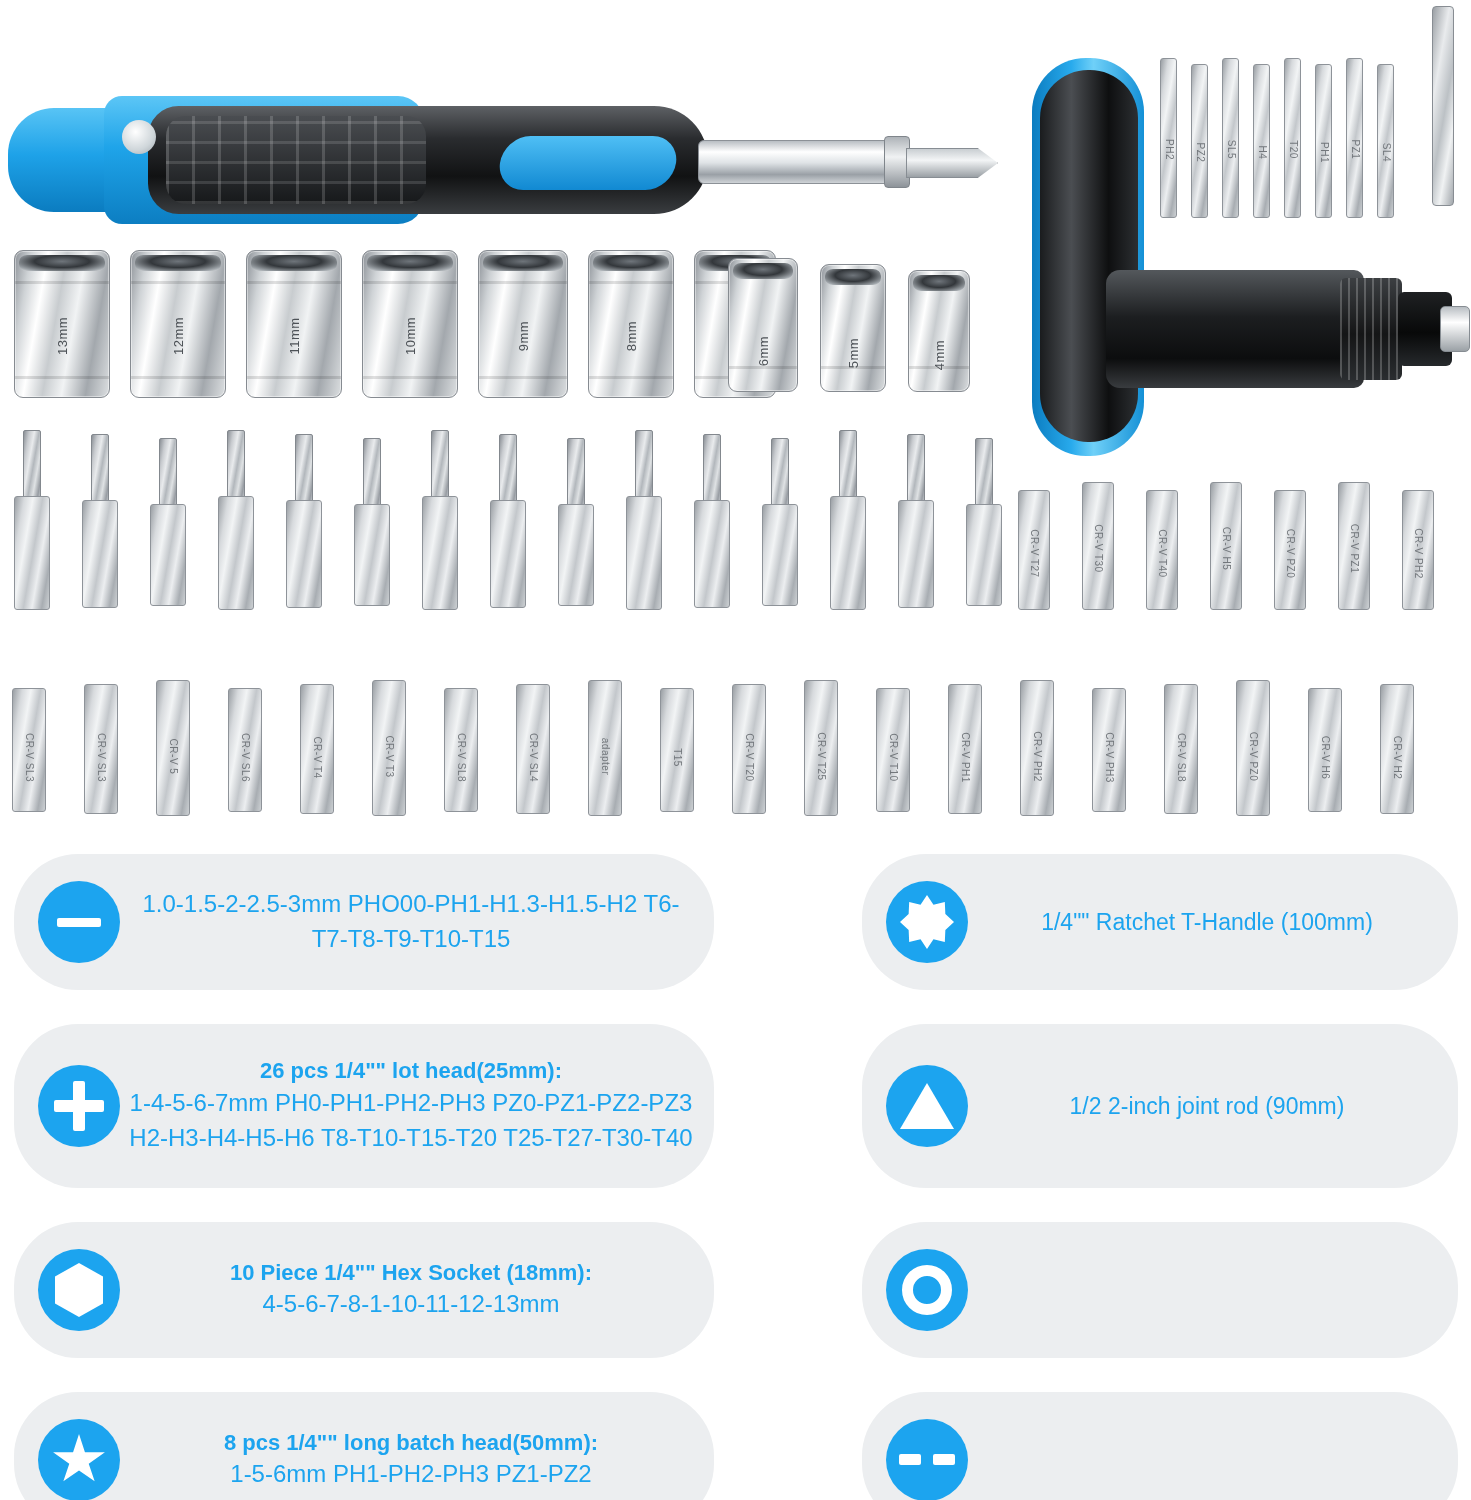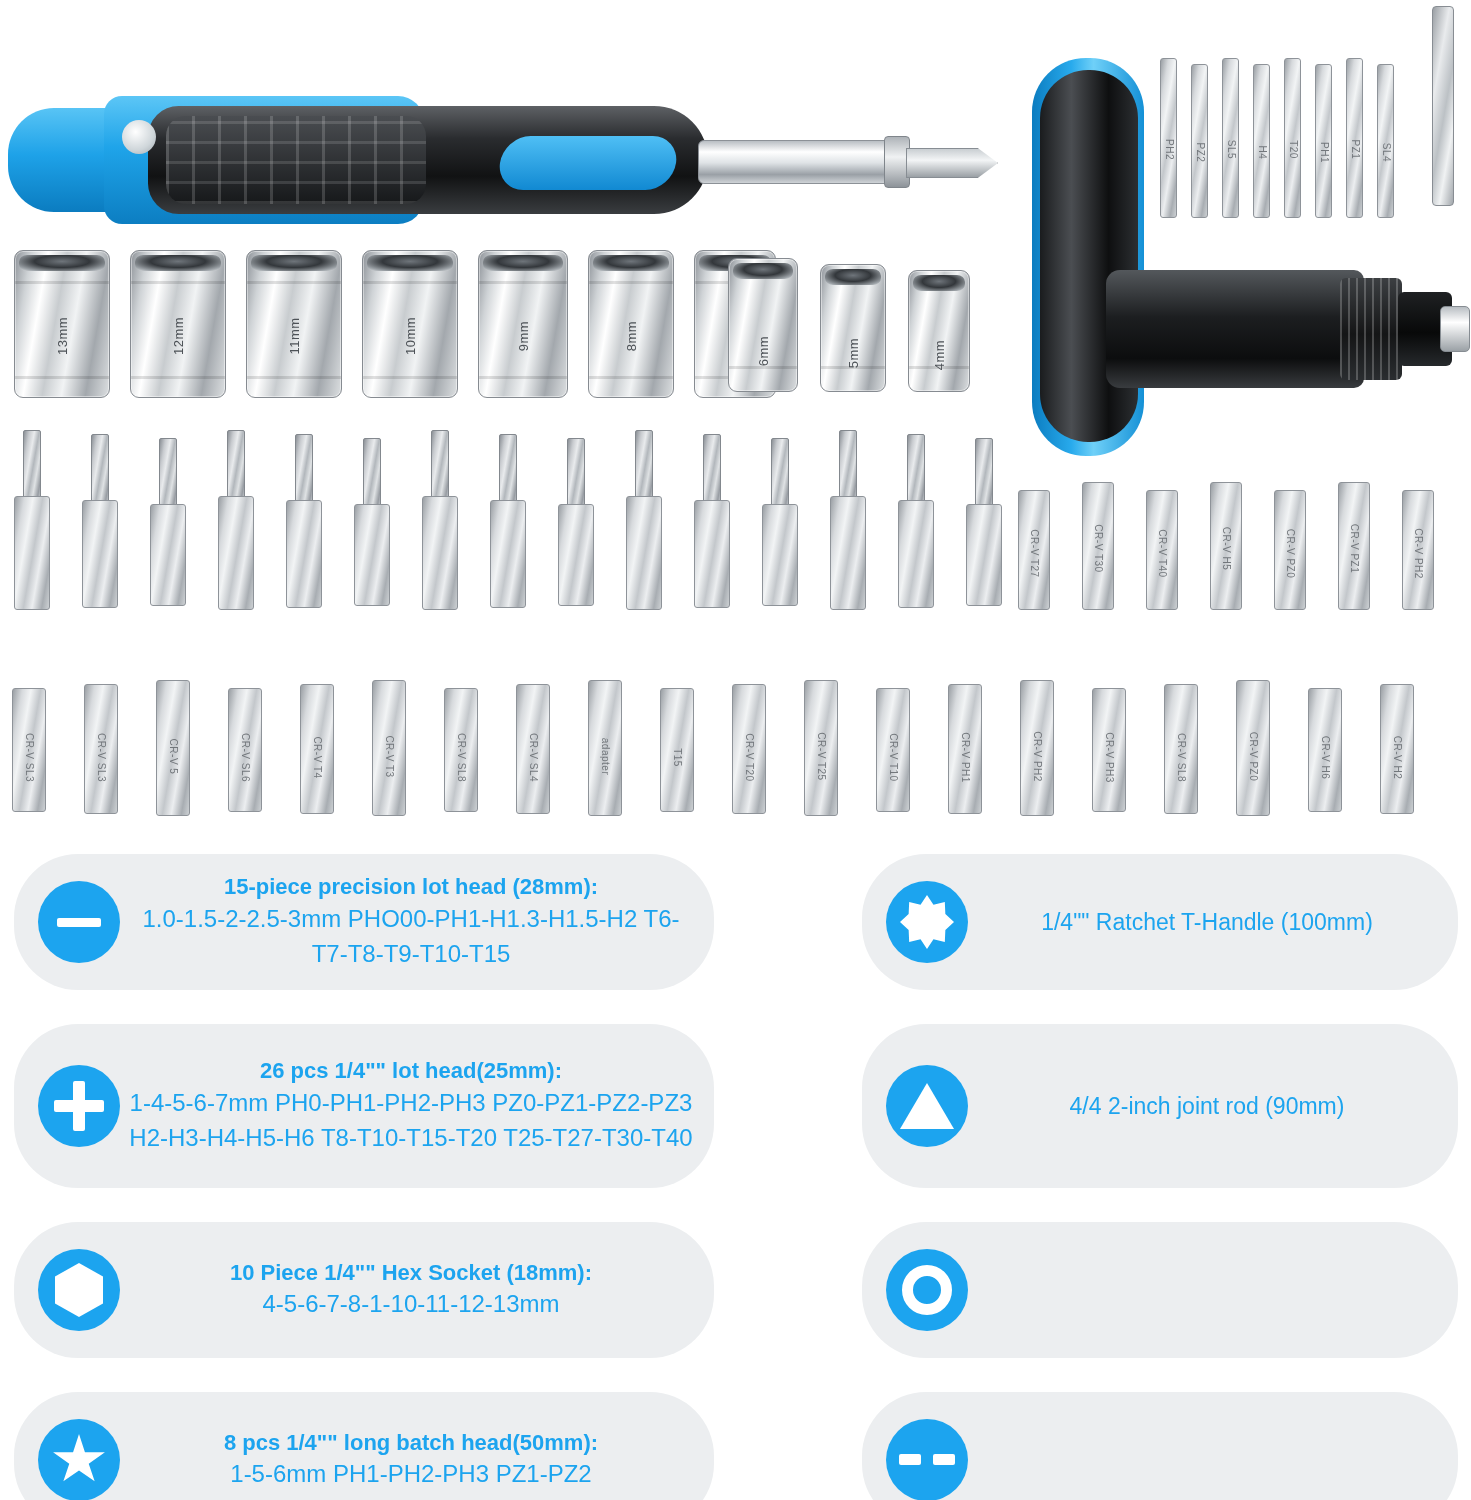--- a/index.html
+++ b/index.html
@@ -507,21 +507,20 @@
     </div>
 </div>
 
 <div id="cards">
 
   <div class="card" style="left:14px; top:6px; width:700px; height:136px;">
     <div class="ic">
       <span class="gl-minus"></span>
     </div>
     <div class="txt">
-      <div class="t1">15-piece precision lot head (28mm):</div>
       <div class="t2">1.0-1.5-2-2.5-3mm PHO00-PH1-H1.3-H1.5-H2 T6-T7-T8-T9-T10-T15</div>
     </div>
   </div>
 
   <div class="card" style="left:14px; top:176px; width:700px; height:164px;">
     <div class="ic">
       <span style="position:relative; width:50px; height:50px; display:block;">
         <span class="gl-plus-h" style="top:19px; left:0;"></span>
         <span class="gl-plus-v" style="left:19px; top:0;"></span>
       </span>
@@ -557,21 +556,21 @@
     <div class="ic">
       <span class="gl-torx"></span>
     </div>
     <div class="txt">1/4"" Ratchet T-Handle (100mm)</div>
   </div>
 
   <div class="card single" style="left:862px; top:176px; width:596px; height:164px;">
     <div class="ic">
       <span class="gl-tri"></span>
     </div>
-    <div class="txt">4/4 2-inch joint rod (90mm)</div>
+    <div class="txt">1/2 2-inch joint rod (90mm)</div>
   </div>
 
   <div class="card single" style="left:862px; top:374px; width:596px; height:136px;">
     <div class="ic">
       <span class="gl-ring"></span>
     </div>
   </div>
 
   <div class="card single" style="left:862px; top:544px; width:596px; height:136px;">
     <div class="ic">

